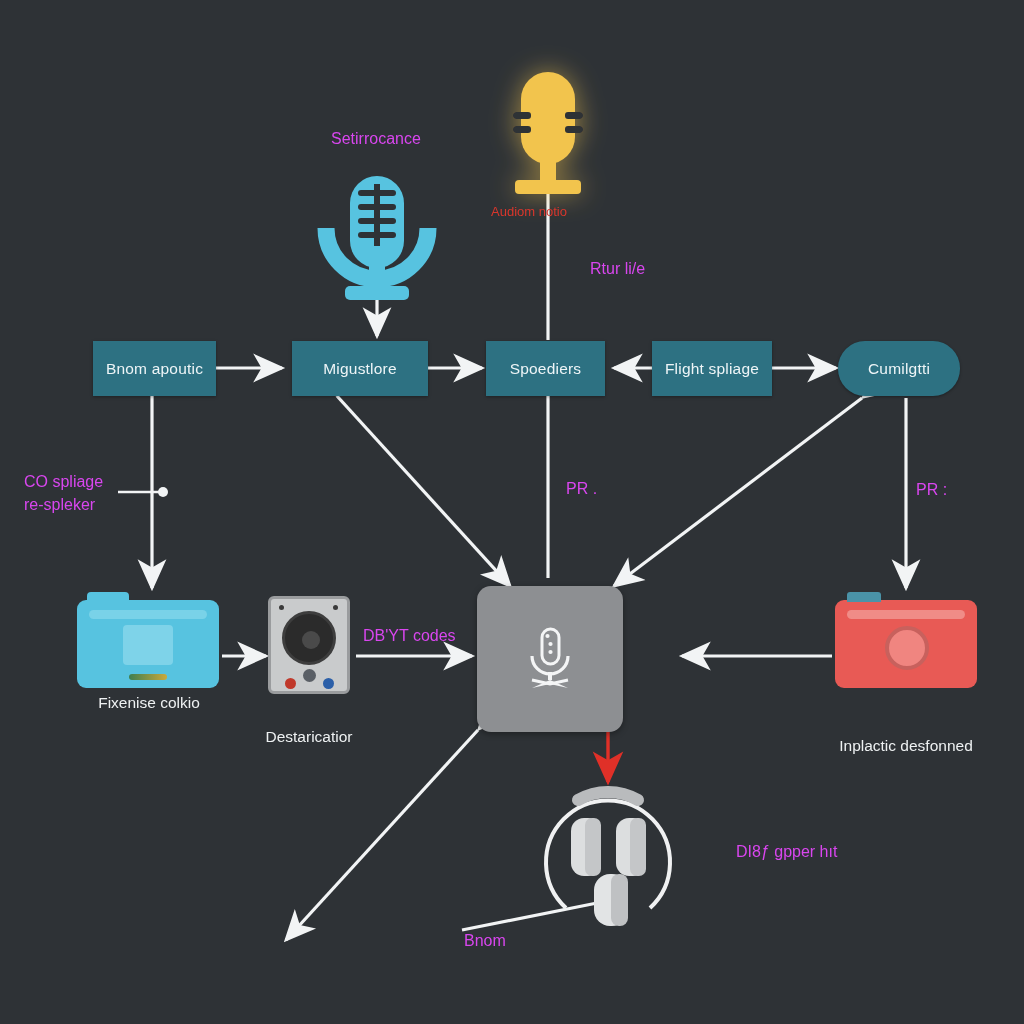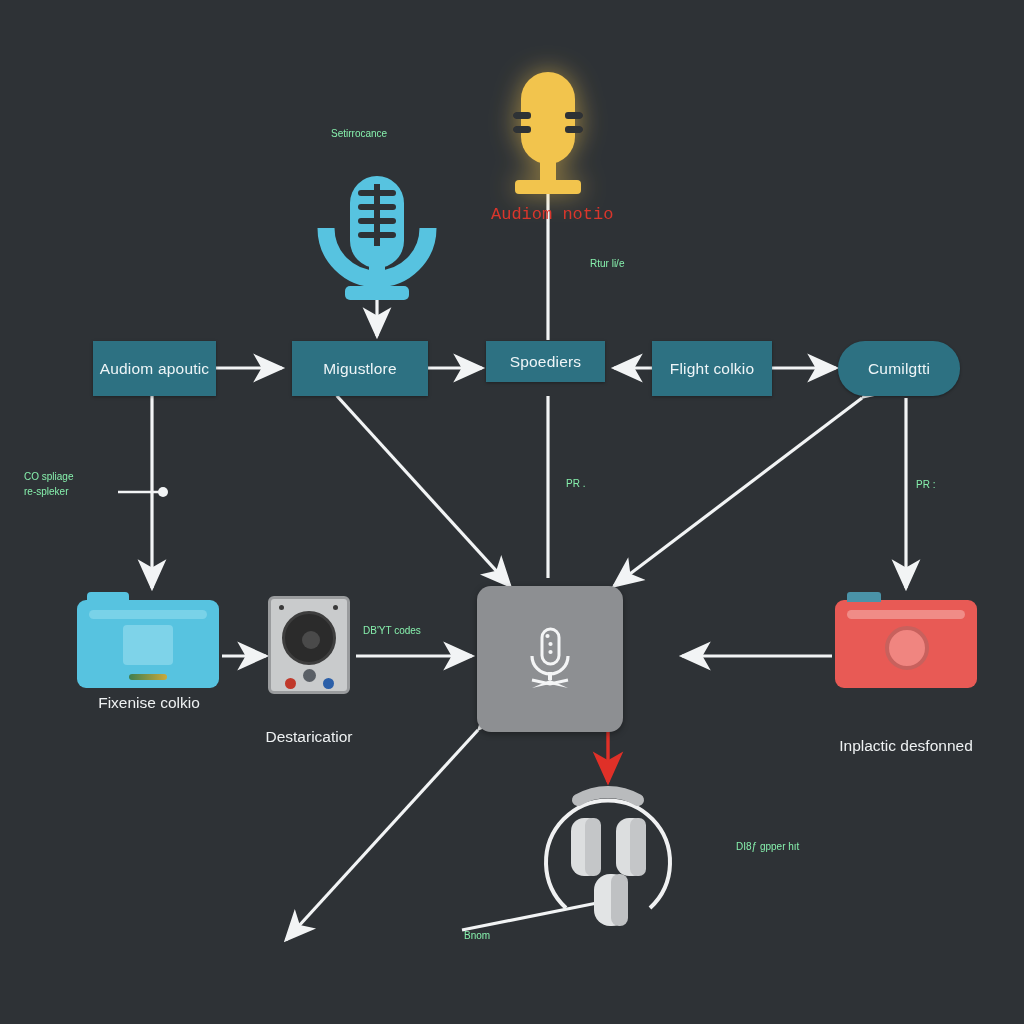--- a/index.html
+++ b/index.html
@@ -47,26 +47,26 @@
     border-radius: 14px;
     display: flex;
     align-items: center;
     justify-content: center;
     box-shadow: 0 2px 6px rgba(0,0,0,.35);
   }
 
   
   .cap {
     position: absolute;
-    color: #86efac;
-    font-size: 10px;
+    color: #d946ef;
+    font-size: 16px;
     line-height: 1.45;
     white-space: pre-line;
   }
-  .cap.red { color: #d9362c; font-size: 17px; font-family: Liberation Mono, monospace; }
+  .cap.red { color: #d9362c; font-size: 13px; }
 
   
   .dev-blue {
     position: absolute;
     width: 142px; height: 88px;
     background: #57c3e0;
     border-radius: 9px;
   }
   .dev-blue::before {
     content: "";
@@ -270,33 +270,33 @@
       <rect x="571" y="818" width="30" height="58" rx="13" fill="#dcdedf"></rect>
       <rect x="585" y="818" width="16" height="58" rx="7" fill="#c4c6c8"></rect>
       <rect x="616" y="818" width="30" height="58" rx="13" fill="#dcdedf"></rect>
       <rect x="630" y="818" width="16" height="58" rx="7" fill="#c4c6c8"></rect>
       <rect x="594" y="874" width="34" height="52" rx="16" fill="#e2e4e5"></rect>
       <rect x="611" y="874" width="17" height="52" rx="8" fill="#bfc1c3"></rect>
     </g>
   </svg>
 
   <div class="pbox" style="left:93px;  top:341px; width:123px; height:55px;">
-    <span>Audiom apoutic</span>
+    <span>Bnom apoutic</span>
   </div>
 
   <div class="pbox" style="left:292px; top:341px; width:136px; height:55px;">
     <span>Migustlore</span>
   </div>
 
-  <div class="pbox" style="left:486px; top:341px; width:119px; height:41px;">
+  <div class="pbox" style="left:486px; top:341px; width:119px; height:55px;">
     <span>Spoediers</span>
   </div>
 
   <div class="pbox" style="left:652px; top:341px; width:120px; height:55px;">
-    <span>Flight colkio</span>
+    <span>Flight spliage</span>
   </div>
 
   <div class="pbox" style="left:838px; top:341px; width:122px; height:55px;border-radius:27px;">
     <span>Cumilgtti</span>
   </div>
 
   <div class="hub" style="left:477px; top:586px; width:146px; height:146px;">
     <svg width="62" height="66" viewBox="0 0 62 66">
       <rect x="23" y="3" width="17" height="35" rx="8.5" fill="none" stroke="#f4f5f6" stroke-width="3"></rect>
       <circle cx="28.5" cy="10" r="2.1" fill="#f4f5f6"></circle>

